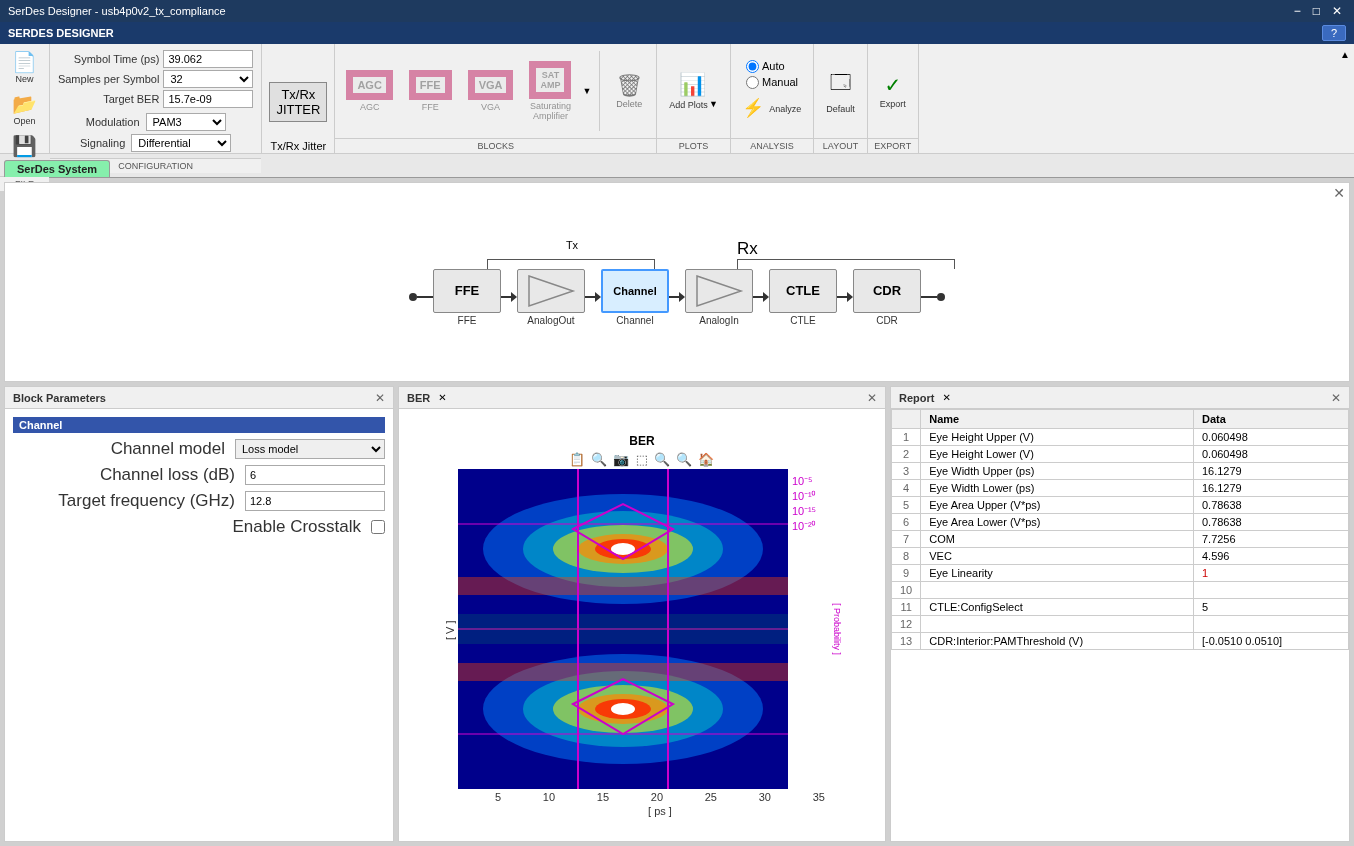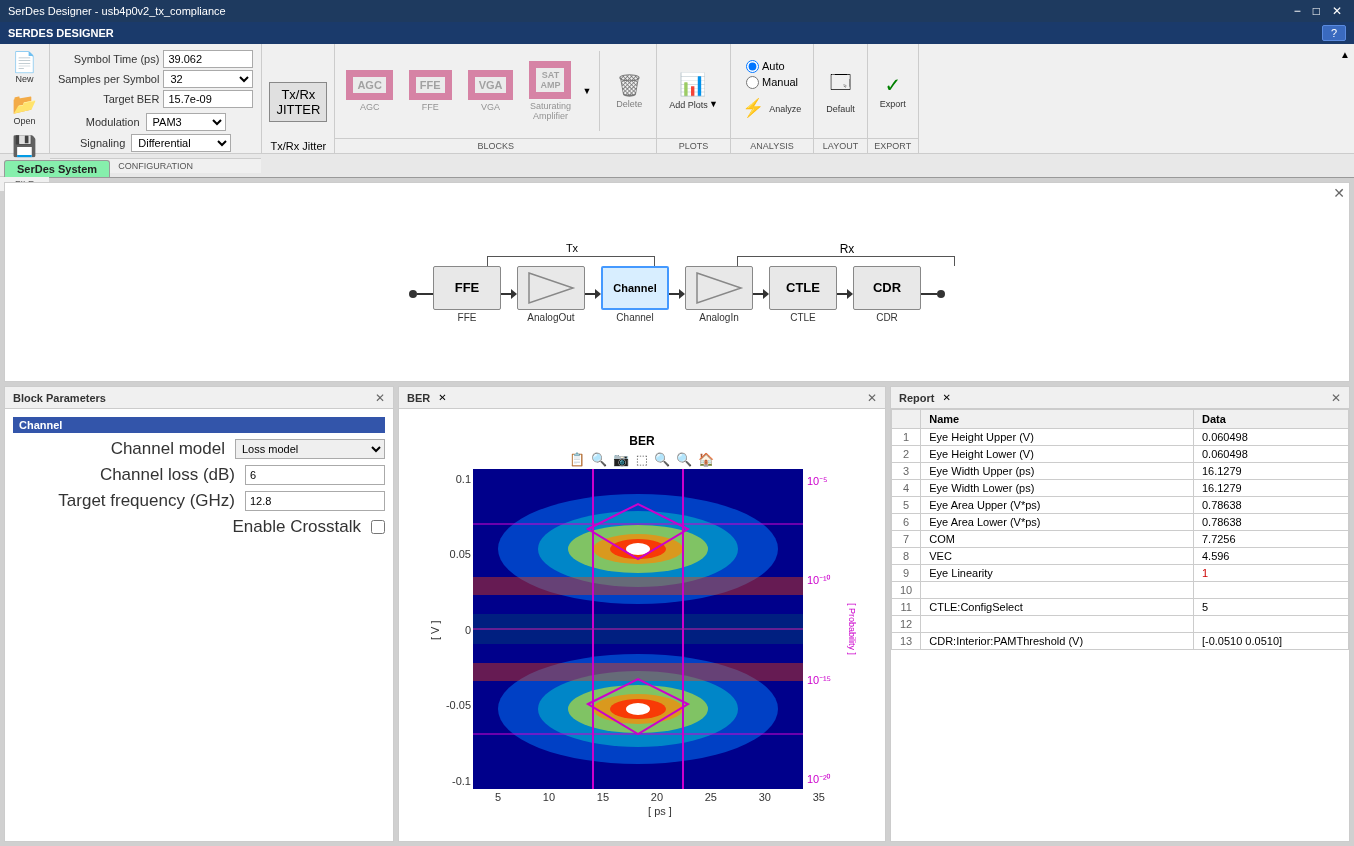--- a/index.html
+++ b/index.html
@@ -434,21 +434,21 @@
 <div class="main-content">
 
   <div class="diagram-area">
     <span class="diagram-close">✕</span>
     <div class="diagram-inner">
 
       <div style="display:flex;width:540px;margin-bottom:0;">
         <div style="flex:0 0 80px;"></div>
         <div style="flex:0 0 170px;text-align:center;font-size:11px;">Tx</div>
         <div style="flex:0 0 80px;"></div>
-        <div style="flex:0 0 220px;text-align:center;font-size:12px;">Rx</div>
+        <div style="flex:0 0 220px;text-align:left;font-size:17px;">Rx</div>
       </div>
 
       <div style="display:flex;width:540px;align-items:flex-end;margin-bottom:0;">
         <div style="flex:0 0 80px;"></div>
         <div style="border:1px solid #555;border-bottom:none;height:10px;flex:0 0 168px;"></div>
         <div style="flex:0 0 82px;"></div>
         <div style="border:1px solid #555;border-bottom:none;height:10px;flex:0 0 218px;"></div>
       </div>
 
       <div style="display:flex;align-items:center;gap:0;">
@@ -566,27 +566,20 @@
             <span class="ber-tool">⬚</span>
             <span class="ber-tool">🔍</span>
             <span class="ber-tool">🔍</span>
             <span class="ber-tool">🏠</span>
           </div>
 
           <div style="display:flex;align-items:stretch;">
 
             <div style="writing-mode:vertical-rl;transform:rotate(180deg);font-size:11px;color:#333;text-align:center;padding:0 2px;">[ V ]</div>
 
-            <div style="display:flex;flex-direction:column;justify-content:space-between;padding:4px 2px;font-size:10px;color:#333;width:30px;text-align:right;">
-              <span>0.1</span>
-              <span>0.05</span>
-              <span>0</span>
-              <span>-0.05</span>
-              <span>-0.1</span>
-            </div>
             <div>
               <svg width="330" height="320" viewBox="0 0 330 320">
 
                 <rect width="330" height="320" fill="#000080"></rect>
 
                 <rect x="0" y="0" width="330" height="320" fill="#00008b"></rect>
 
                 <ellipse cx="165" cy="80" rx="140" ry="55" fill="#0080ff" opacity="0.5"></ellipse>
                 <ellipse cx="165" cy="240" rx="140" ry="55" fill="#0080ff" opacity="0.5"></ellipse>
 
@@ -618,21 +611,21 @@
                 <line x1="210" y1="0" x2="210" y2="320" stroke="#cc00cc" stroke-width="2"></line>
 
                 <line x1="0" y1="55" x2="330" y2="55" stroke="#cc00cc" stroke-width="1.5" opacity="0.7"></line>
                 <line x1="0" y1="160" x2="330" y2="160" stroke="#cc00cc" stroke-width="1.5" opacity="0.7"></line>
                 <line x1="0" y1="265" x2="330" y2="265" stroke="#cc00cc" stroke-width="1.5" opacity="0.7"></line>
 
                 <line x1="0" y1="160" x2="330" y2="160" stroke="#555" stroke-width="0.5"></line>
               </svg>
             </div>
 
-            <div style="display:flex;flex-direction:column;justify-content:space-between;padding:4px 4px;font-size:9px;color:#cc00cc;width:44px;">
+            <div style="display:flex;flex-direction:column;justify-content:flex-start;padding:4px 4px;font-size:9px;color:#cc00cc;width:44px;">
               <span>10⁻⁵</span>
               <span>10⁻¹⁰</span>
               <span>10⁻¹⁵</span>
               <span>10⁻²⁰</span>
             </div>
             <div style="writing-mode:vertical-rl;font-size:9px;color:#cc00cc;text-align:center;">[ Probability ]</div>
           </div>
 
           <div style="display:flex;justify-content:space-between;width:330px;margin-left:36px;font-size:10px;color:#333;">
             <span>5</span>

